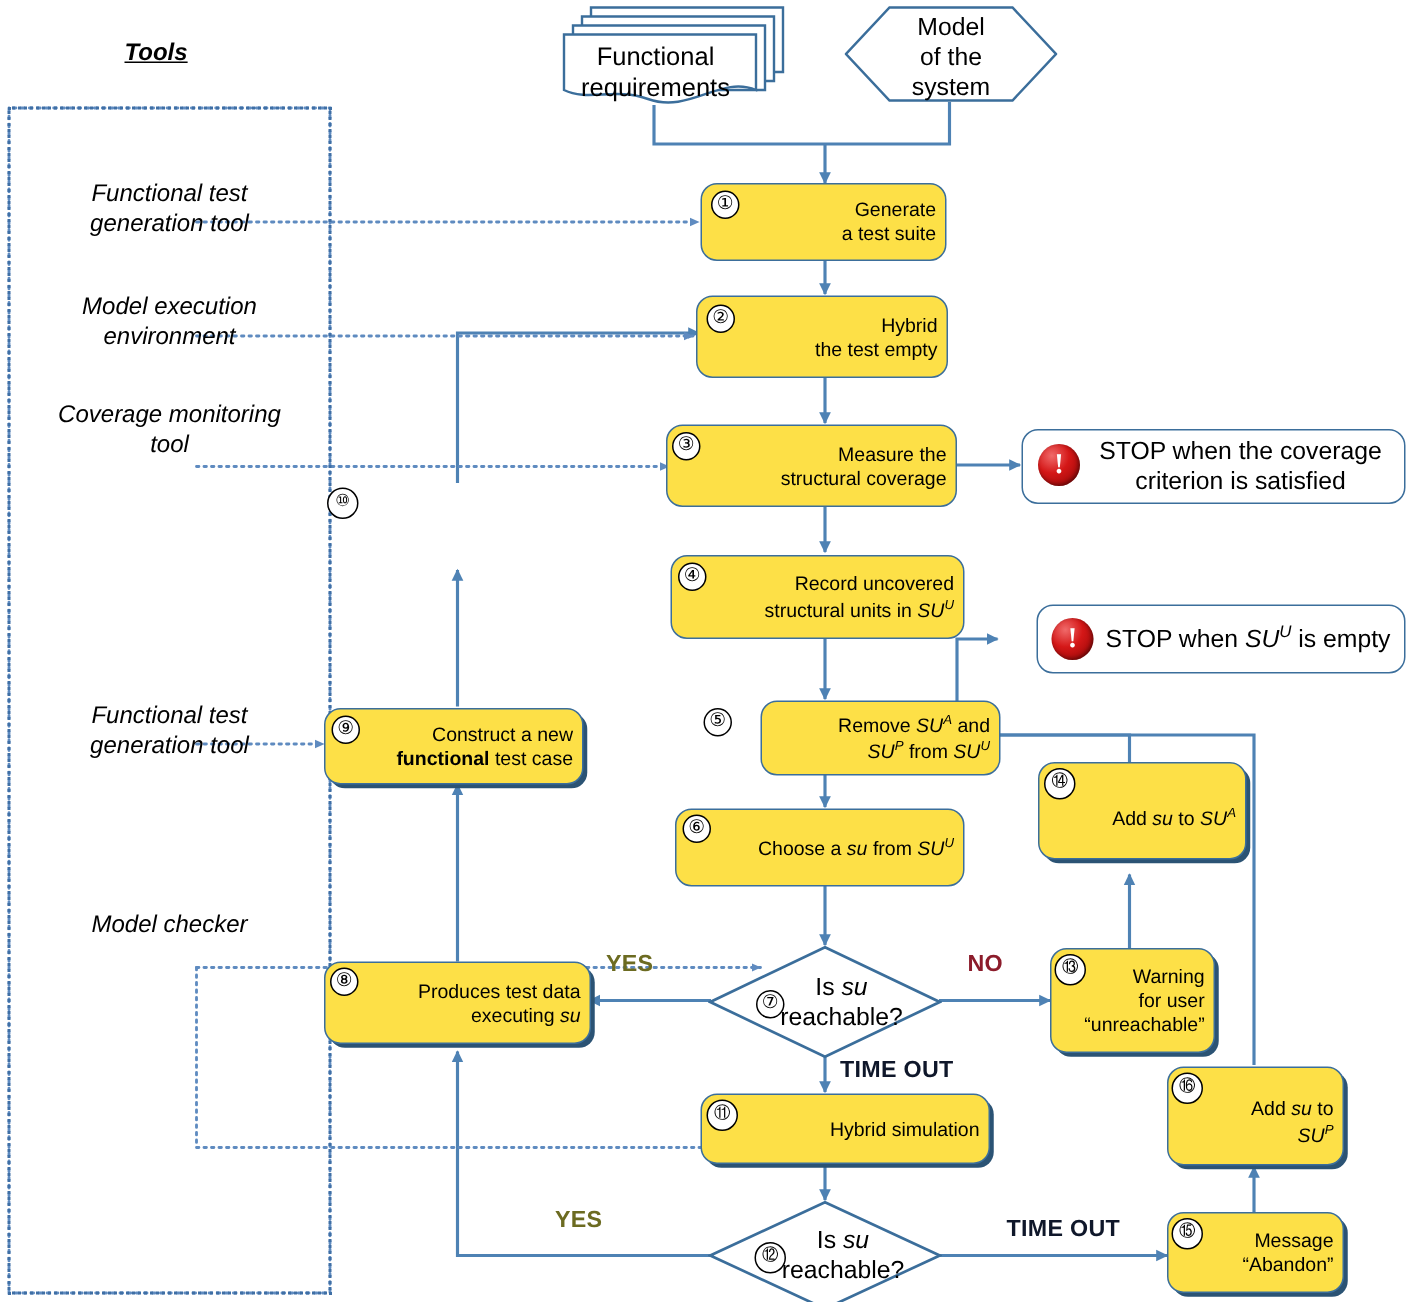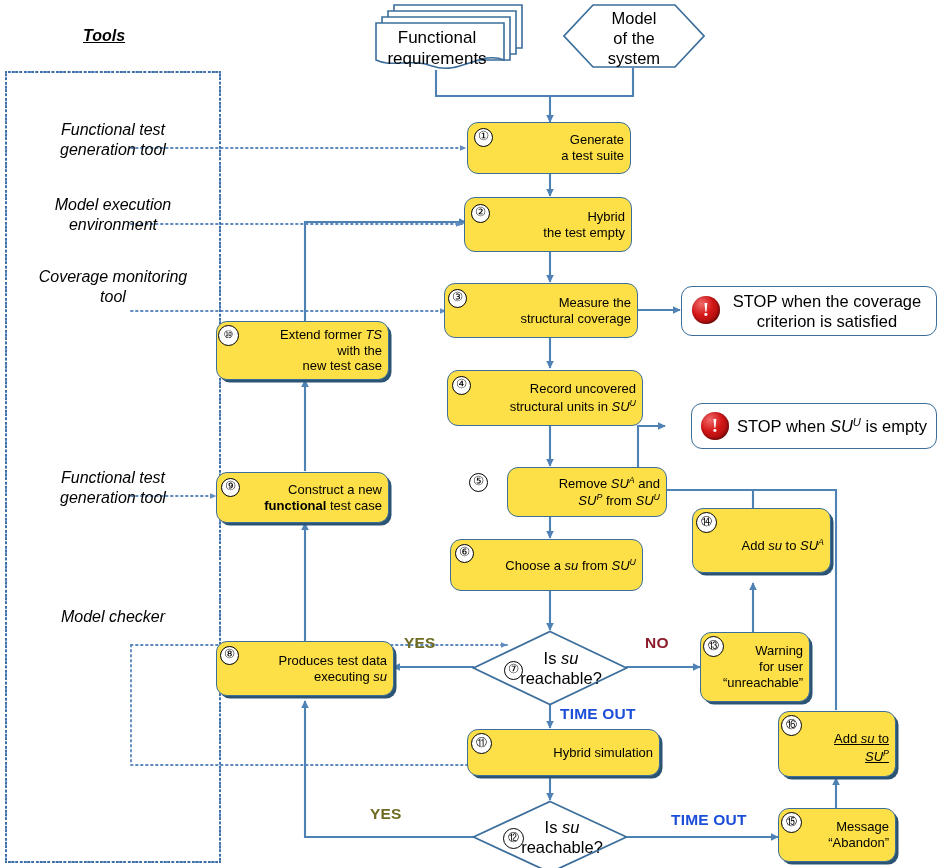--- a/index.html
+++ b/index.html
@@ -119,21 +119,21 @@
   }
   
   .elabel {
     position: absolute;
     font-weight: bold;
     font-size: 15.5px;
     letter-spacing: .2px;
   }
   .yes { color: #6c6b21; }
   .no  { color: #8c1c2b; }
-  .timeout { color: #1d4ed8; }
+  .timeout { color: #0f172a; }
   
   .stopbadge {
     position: absolute;
     width: 28px; height: 28px;
     border-radius: 50%;
     background: radial-gradient(circle at 33% 28%, #f06a6a 0%, #d41717 42%, #8d0505 100%);
     box-shadow: inset -1px -1px 3px rgba(0,0,0,.45);
   }
   .stopbadge::after {
     content: "!";
@@ -353,23 +353,20 @@
     <span class="circnum">⑧</span>
   </div>
 
   <div class="node shadow" style="left:216px; top:472px; width:173px; height:51px;">
     <span class="nodetext" style="padding-left:8px;"><span class="ln">Construct  a new</span><br><span class="ln"><b>functional</b> test case</span></span>
   </div>
   <div class="num" style="left:221px; top:477px;">
     <span class="circnum">⑨</span>
   </div>
 
-  <div class="node shadow" style="left:216px; top:321px; width:173px; height:59px;">
-    <span class="nodetext" style="padding-left:14px;"><span class="ln">Extend former <i class="v">TS</i></span><br><span class="ln">with the</span><br><span class="ln">new test case</span></span>
-  </div>
   <div class="num" style="left:218px; top:325px;">
     <span class="circnum wide">⑩</span>
   </div>
 
   <div class="node shadow" style="left:467px; top:729px; width:193px; height:47px;">
     <span class="nodetext" style="padding-left:8px;"><span class="ln">Hybrid simulation</span></span>
   </div>
   <div class="num" style="left:471px; top:733px;">
     <span class="circnum wide">⑪</span>
   </div>
@@ -399,21 +396,21 @@
   </div>
 
   <div class="node shadow" style="left:778px; top:808px; width:118px; height:54px;">
     <span class="nodetext" style="padding-left:14px;"><span class="ln">Message</span><br><span class="ln">“Abandon”</span></span>
   </div>
   <div class="num" style="left:781px; top:812px;">
     <span class="circnum wide">⑮</span>
   </div>
 
   <div class="node shadow" style="left:778px; top:711px; width:118px; height:66px;">
-    <span class="nodetext" style="padding-left:14px; padding-top:8px;text-decoration:underline;"><span class="ln">Add <i class="v">su</i> to</span><br><span class="ln"><i class="v">SU</i><sup><i class="v">P</i></sup></span></span>
+    <span class="nodetext" style="padding-left:14px; padding-top:8px;"><span class="ln">Add <i class="v">su</i> to</span><br><span class="ln"><i class="v">SU</i><sup><i class="v">P</i></sup></span></span>
   </div>
   <div class="num" style="left:781px; top:715px;">
     <span class="circnum wide">⑯</span>
   </div>
 
   <div class="stopbox" style="left:681px; top:286px; width:256px; height:50px;">
     <span class="stoptext"><span class="ln">STOP when the coverage</span><br><span class="ln">criterion is satisfied</span></span>
   </div>
   <div class="stopbadge" style="left:692px; top:296px;"></div>
 

